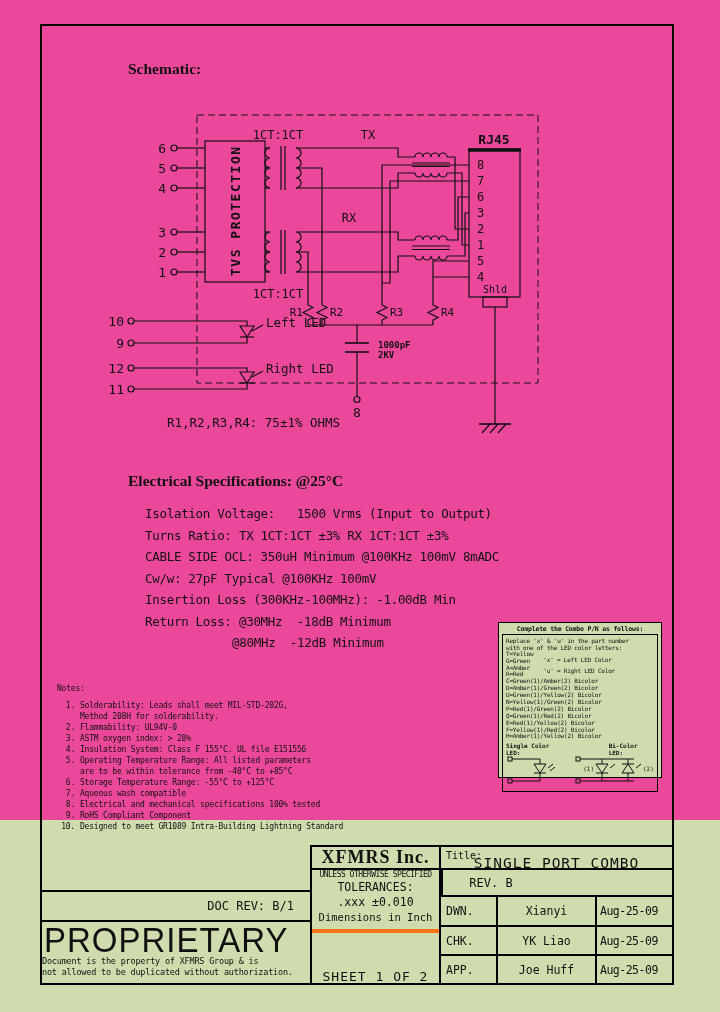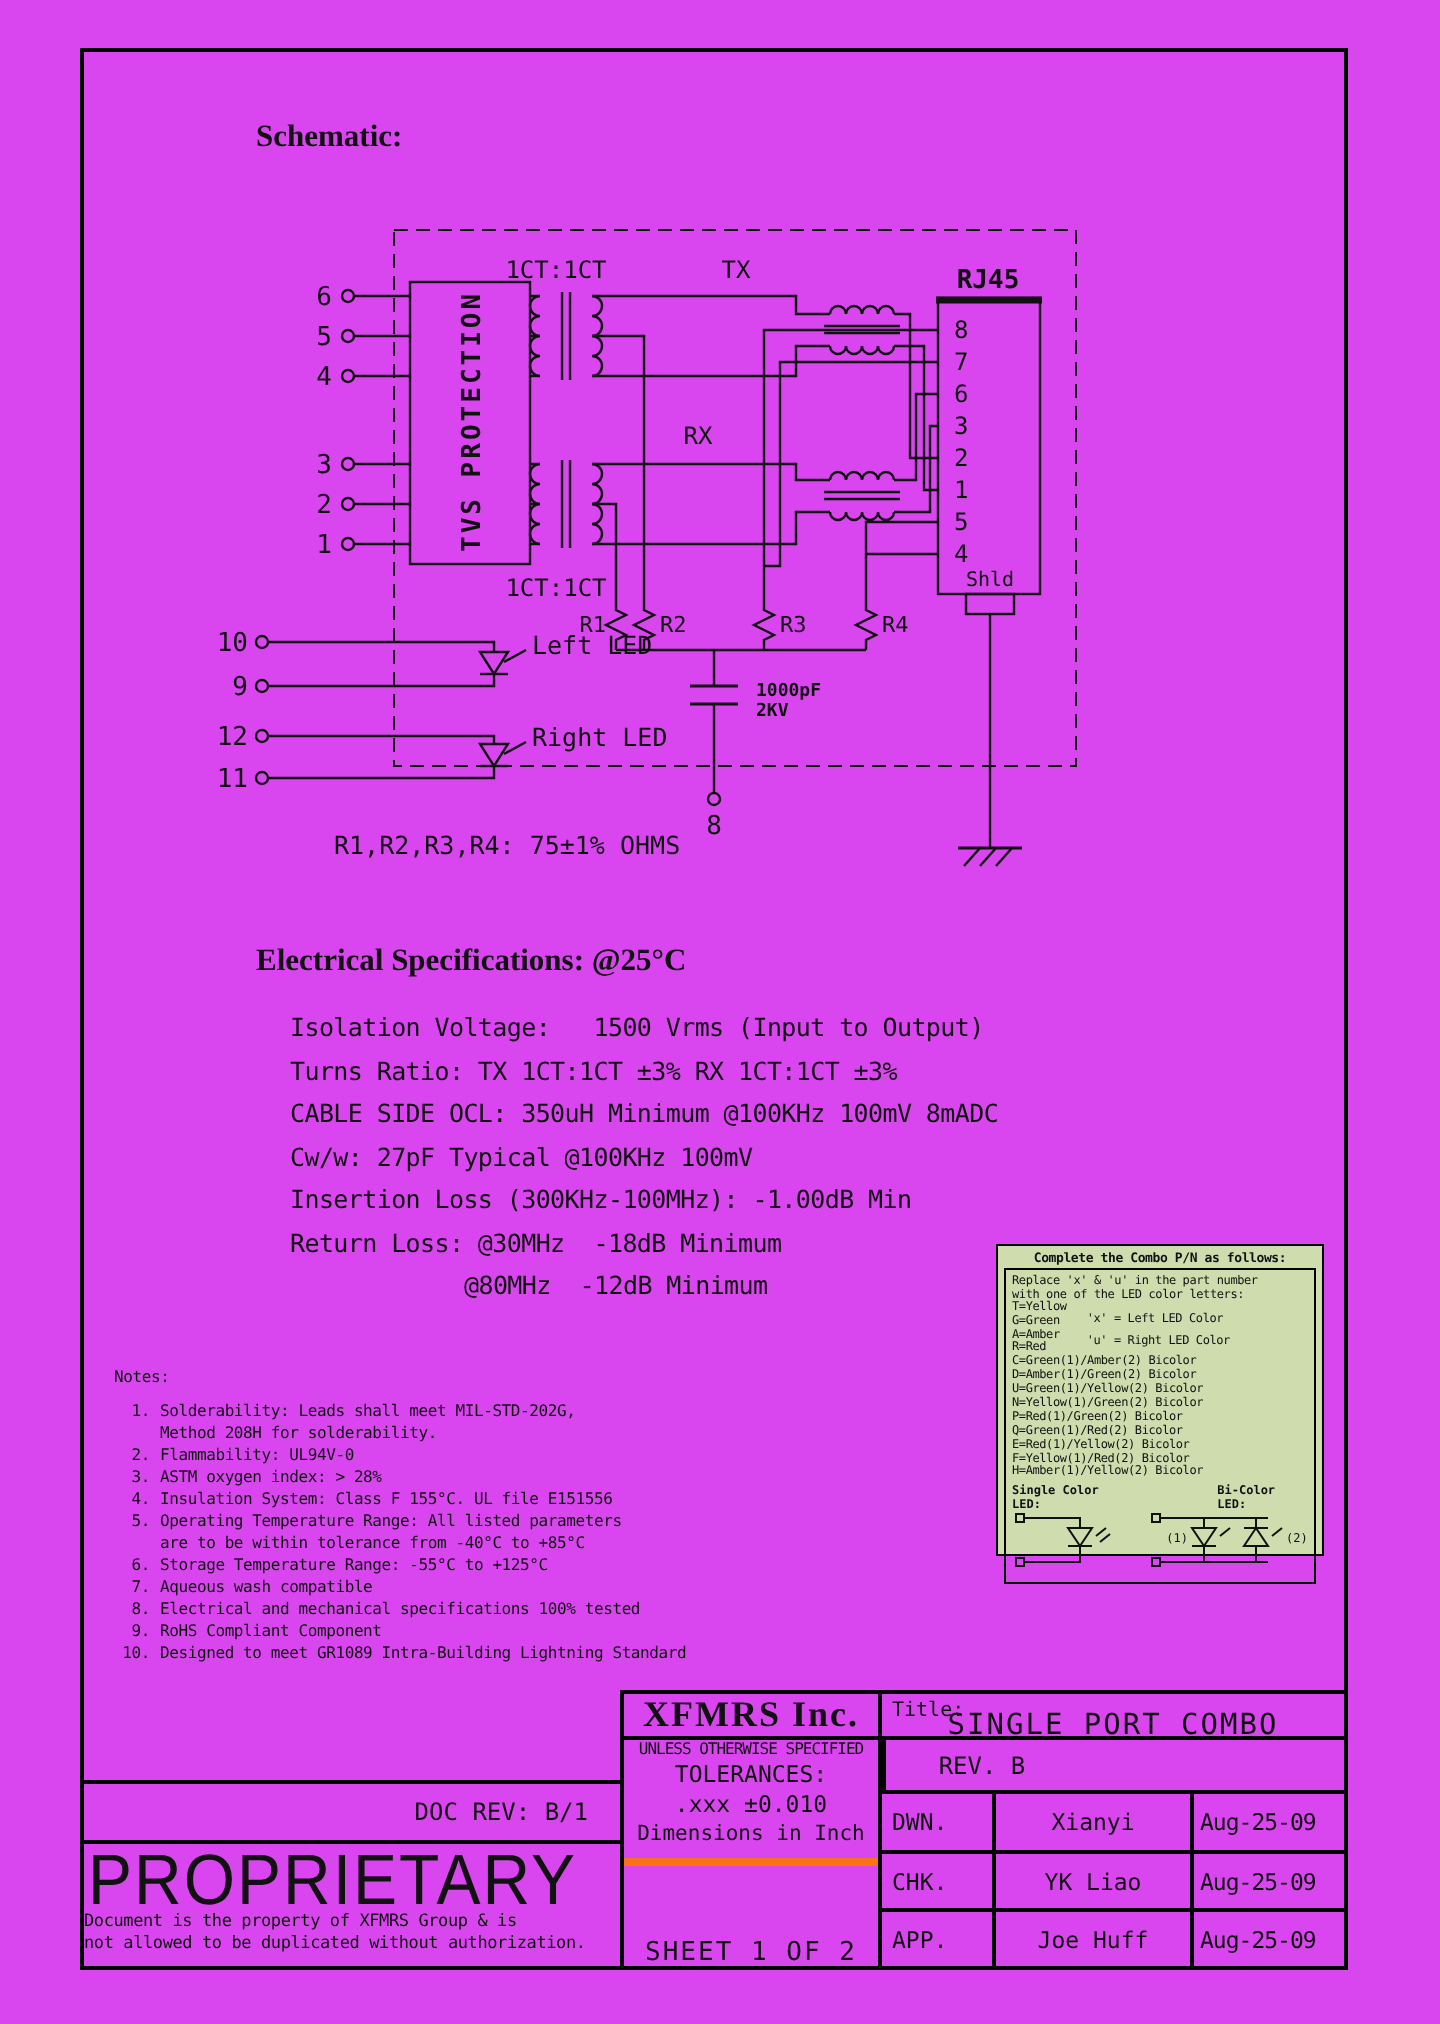--- a/index.html
+++ b/index.html
@@ -1,18 +1,18 @@
 <!DOCTYPE html>
 <html><head>
 <meta charset="utf-8">
 <style>
   html,body{margin:0;padding:0;}
   body{width:720px;height:1012px;background:#cfdcae;overflow:hidden;
        font-family:"DejaVu Sans Mono", monospace;color:#111;}
-  .page{position:relative;width:720px;height:1012px;background:#d946ef;}
+  .page{position:relative;width:720px;height:820px;background:#ec4899;}
   .abs{position:absolute;}
   .border-box{border:2px solid #000;box-sizing:border-box;}
   .serif-h{font-family:"Liberation Serif", serif;font-weight:bold;}
   
   .spec-line{white-space:pre;font-size:12.5px;line-height:21.5px;letter-spacing:-0.3px;}
   .spec-indent{padding-left:87px;}
   
   .notes{font-size:8px;line-height:11px;letter-spacing:-0.2px;}
   .notes-grid{display:grid;grid-template-columns:18px 1fr;column-gap:5px;margin-top:6px;}
   .note-n{text-align:right;}

